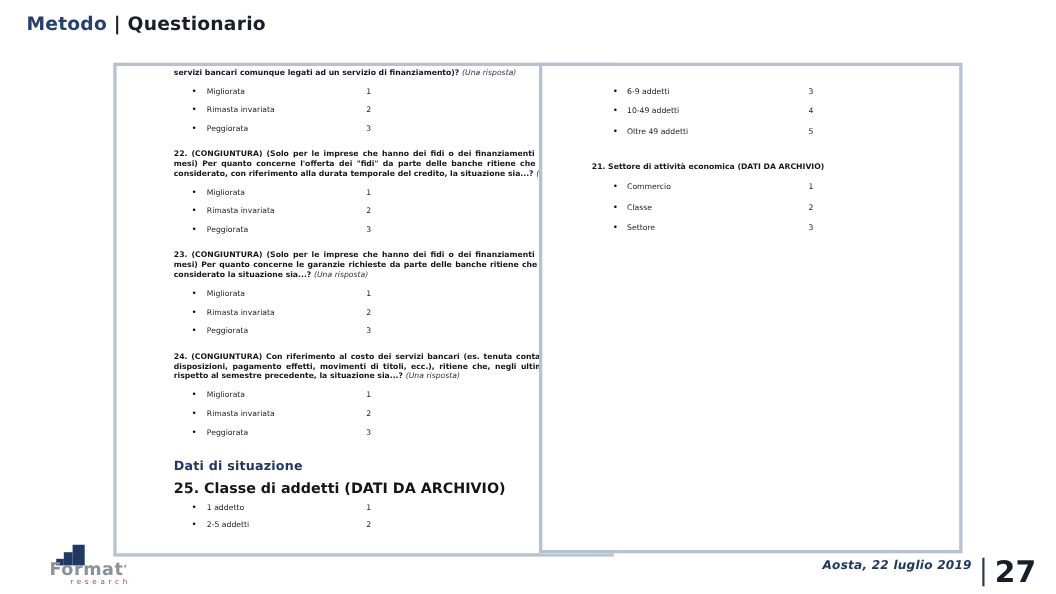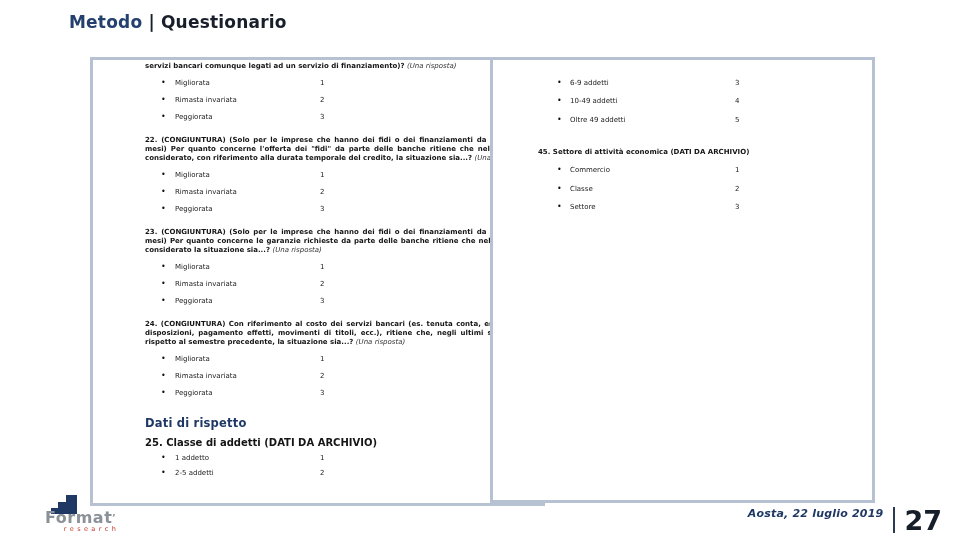--- a/index.html
+++ b/index.html
@@ -1,45 +1,45 @@
 <!DOCTYPE html>
 <html><head>
 <meta charset="utf-8">
 <style>
   * { margin:0; padding:0; box-sizing:border-box; }
   html,body { width:960px; height:540px; background:#ffffff; overflow:hidden;
               font-family:"DejaVu Sans", sans-serif; }
   .slide { position:relative; width:960px; height:540px; background:#fff; }
 
   
-  .slide-title { position:absolute; left:24px; top:12px; font-size:17px; font-weight:bold; letter-spacing:.2px;margin-left:45px; }
+  .slide-title { position:absolute; left:24px; top:12px; font-size:17px; font-weight:bold; letter-spacing:.2px; }
   .title-metodo { color:#24406e; }
   .title-rest   { color:#181f2b; }
 
   
   .page-panel { position:absolute; background:#fff; border:3px solid #b6c1d1; }
-  #left-panel  { left:90px;  top:57px; width:455px; height:449px; padding:2px 18px 0 52px; --code-x:175px; }
+  #left-panel  { left:103px;  top:57px; width:455px; height:449px; padding:2px 18px 0 52px; --code-x:175px; }
   #right-panel { left:490px; top:57px; width:385px; height:446px; padding:9px 40px 0 45px; --code-x:197px; }
 
   .q-text { font-size:7px; line-height:9px; color:#151515; text-align:justify; font-weight:bold; }
   .q-note { font-style:italic; font-weight:normal; color:#333; }
   .q-block { margin-top:14px; }
   .q-heading { font-size:7px; line-height:9px; font-weight:bold; color:#151515; }
 
   .opt { position:relative; margin-top:8px; height:9px; font-size:7px; line-height:9px; color:#222; }
   .opt .bullet   { position:absolute; left:16px; top:-1px; font-size:8px; color:#111; }
   .opt .opt-label{ position:absolute; left:30px; white-space:nowrap; }
   .opt .opt-code { position:absolute; left:var(--code-x); }
 
   #right-panel .opt { margin-top:9.5px; }
   #right-panel .opt .bullet    { left:19px; }
   #right-panel .opt .opt-label { left:32px; }
 
   .section-heading { margin-top:18px; font-size:11.5px; font-weight:bold; color:#1f3864; letter-spacing:.2px; }
-  .q25-heading { margin-top:7px; font-size:10px; font-weight:bold; color:#151515; }
+  .q25-heading { margin-top:7px; font-size:13px; font-weight:bold; color:#151515; }
   .q26-block { margin-top:23px; }
 
   
   .logo { position:absolute; left:13px; top:495px; width:90px;margin-left:32px; }
   .logo-stairs { display:block; margin-left:6px; margin-bottom:-6px; }
   .logo-word { font-size:16px; font-weight:bold; color:#8b9198; letter-spacing:.5px; line-height:16px; }
   .logo-tick { font-size:9px; color:#8b9198; vertical-align:top; }
   .logo-sub  { font-size:6.5px; color:#c0392b; letter-spacing:3.4px; margin-left:3px; line-height:7px;text-align:center; }
 
   .footer-right { position:absolute; right:18px; bottom:6px; display:flex; align-items:flex-start; }
@@ -137,21 +137,21 @@
         <span class="opt-label">Rimasta invariata</span>
         <span class="opt-code">2</span>
       </div>
       <div class="opt">
         <span class="bullet">•</span>
         <span class="opt-label">Peggiorata</span>
         <span class="opt-code">3</span>
       </div>
     </div>
 
-    <div class="section-heading">Dati di rispetto</div>
+    <div class="section-heading">Dati di situazione</div>
 
     <div class="q25-heading">25. Classe di addetti (DATI DA ARCHIVIO)</div>
     <div class="opt" style="margin-top:6px;">
       <span class="bullet">•</span>
       <span class="opt-label">1 addetto</span>
       <span class="opt-code">1</span>
     </div>
     <div class="opt" style="margin-top:6px;">
       <span class="bullet">•</span>
       <span class="opt-label">2-5 addetti</span>
@@ -171,21 +171,21 @@
       <span class="opt-label">10-49 addetti</span>
       <span class="opt-code">4</span>
     </div>
     <div class="opt">
       <span class="bullet">•</span>
       <span class="opt-label">Oltre 49 addetti</span>
       <span class="opt-code">5</span>
     </div>
 
     <div class="q26-block">
-      <div class="q-heading">45. Settore di attività economica (DATI DA ARCHIVIO)</div>
+      <div class="q-heading">21. Settore di attività economica (DATI DA ARCHIVIO)</div>
       <div class="opt">
         <span class="bullet">•</span>
         <span class="opt-label">Commercio</span>
         <span class="opt-code">1</span>
       </div>
       <div class="opt">
         <span class="bullet">•</span>
         <span class="opt-label">Classe</span>
         <span class="opt-code">2</span>
       </div>

